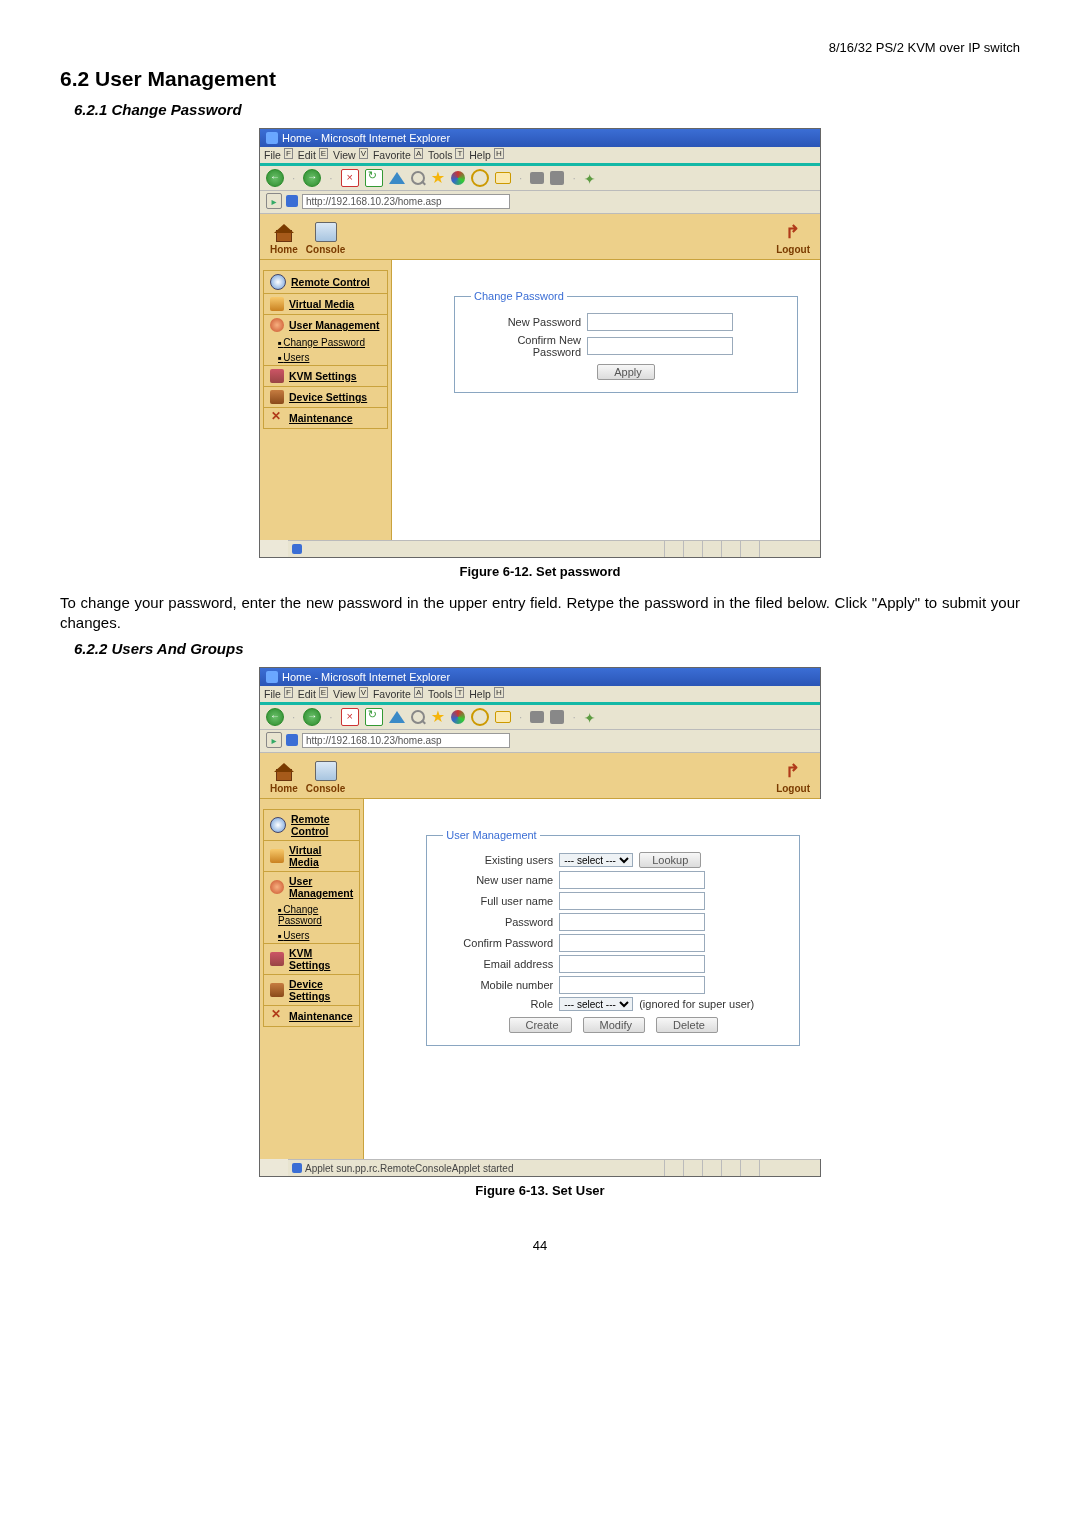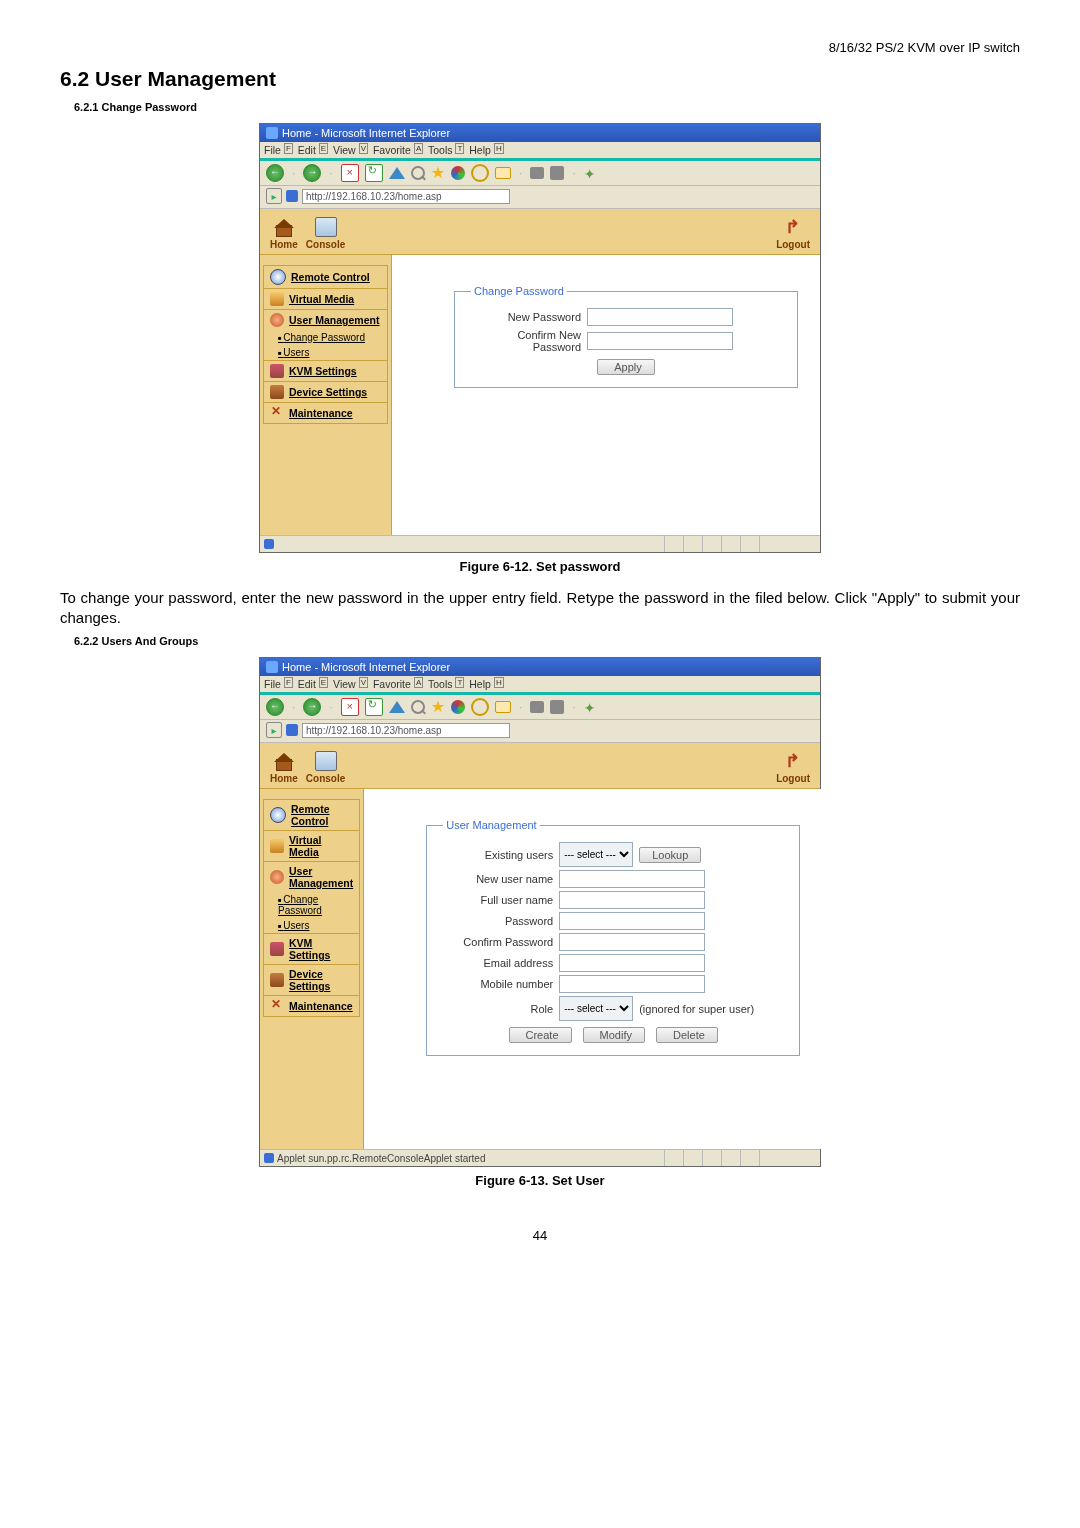--- a/index.html
+++ b/index.html
@@ -15,23 +15,24 @@
     text-align: right;
     font-size: 13px;
     margin-bottom: 12px;
   }
   h2 {
     font-size: 21px;
     font-weight: bold;
     margin: 8px 0 10px 0;
   }
   h3 {
-    font-size: 11px;
+    font-size: 15px;
     font-weight: bold;
     margin: 8px 0 10px 14px;
+    font-style: italic;
   }
   .browser-shot {
     width: 560px;
     margin: 8px auto 6px auto;
     border: 1px solid #666;
     background: #ece8d8;
     font-size: 10px;
   }
   .title-bar {
     background: linear-gradient(#3b6ed5, #2a55b6);
@@ -175,31 +176,31 @@
     padding: 8px 16px 12px 16px;
     width: 310px;
   }
   fieldset.panel legend { color:#3b6ed5; font-size:11px; padding:0 3px;}
   .form-row { display:flex; align-items:center; gap:6px; margin:3px 0;}
   .form-row .lbl { width:110px; text-align:right; color:#333;}
   .form-row input[type=text], .form-row input[type=password]{
     border:1px solid #9ab; height:14px; width:140px; font-size:10px;
   }
   .form-row select {
-    border:1px solid #9ab; height:25px; font-size:10px; background:#eef2f5;
+    border:1px solid #9ab; height:14px; font-size:10px; background:#eef2f5;
   }
   .btn {
     background:linear-gradient(#f7f7f7,#dcdcdc);
     border:1px solid #9a9a9a; border-radius:2px;
     font-size:11px; padding:1px 12px; color:#555;
   }
   .btn-row { text-align:center; margin-top:6px;}
   .btn-row .btn{ margin:0 4px;padding-left:16px; }
 
-  .status-bar { background:#e8e4d0; border-top:1px solid #bbb; font-size:10px; color:#444; height:16px; display:flex; align-items:center;}
+  .status-bar { background:#e8e4d0; border-top:1px solid #bbb; font-size:10px; color:#444; height:16px; display:flex; align-items:center;margin-left:28px;}
   .status-bar .sb-left{ padding-left:4px; flex:1; display:flex; align-items:center; gap:3px;}
   .status-bar .sb-left .sb-ie{ width:10px;height:10px; background:#3b6ed5; border-radius:2px;}
   .status-bar .sb-box{ border-left:1px solid #bbb; width:18px; height:100%;}
   .status-bar .sb-globe{ width:10px;height:10px; border-radius:50%; background:radial-gradient(#8bd, #369); margin:3px;}
 
   .fig-caption { text-align:center; font-weight:bold; font-size:13px; margin:4px 0 14px 0;}
   .para { font-size:15px; text-align:justify; margin:6px 0 8px 0; line-height:1.3;}
   .page-num { text-align:center; font-size:13px; margin-top:40px;}
 </style>
 </head>

